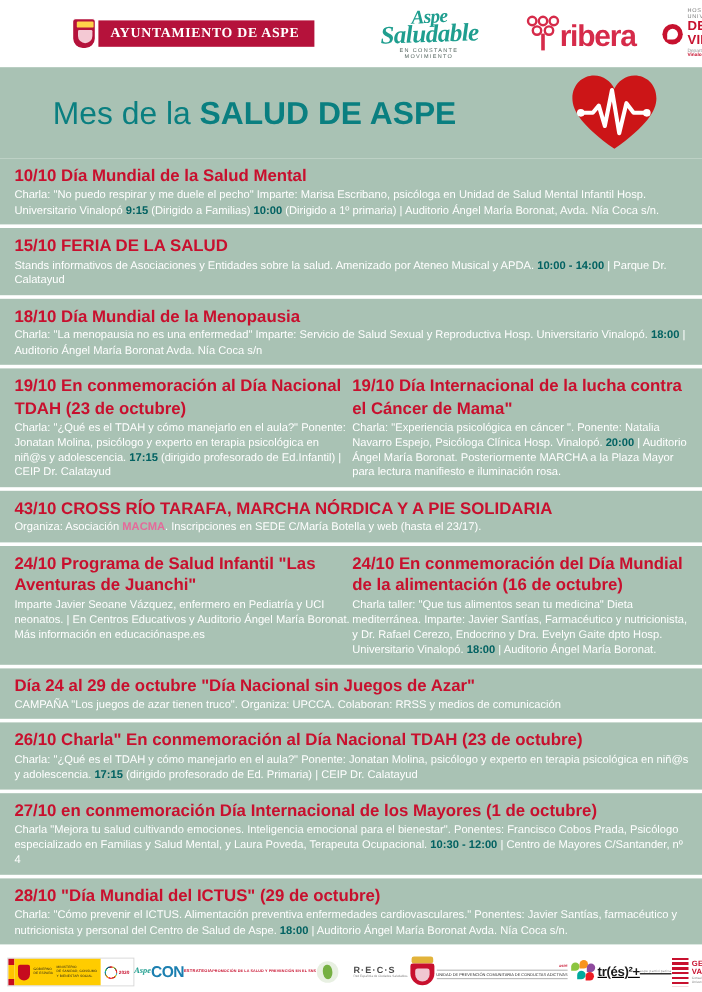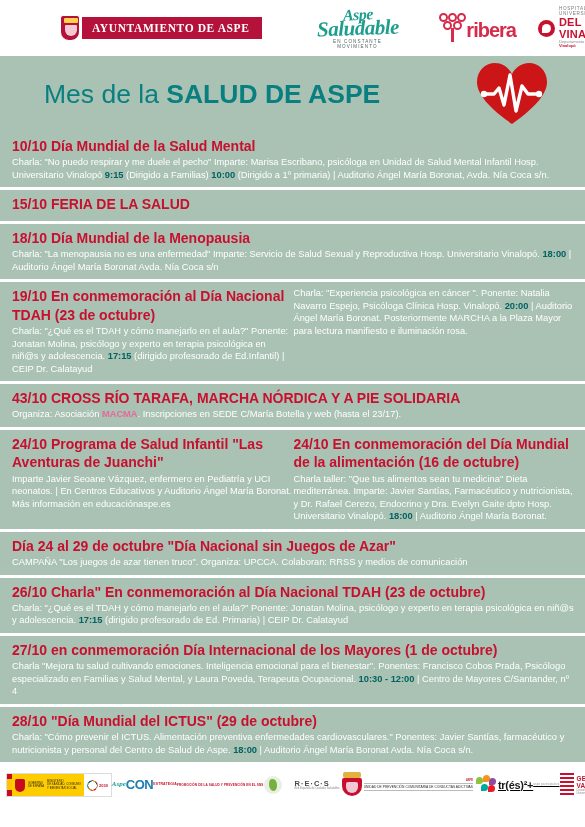--- a/index.html
+++ b/index.html
@@ -68,21 +68,21 @@
   .ribera-mark span:nth-child(1){left:1px;top:0px}
   .ribera-mark span:nth-child(2){left:10px;top:0px}
   .ribera-mark span:nth-child(3){left:19px;top:0px}
   .ribera-mark span:nth-child(4){left:5px;top:8px}
   .ribera-mark span:nth-child(5){left:15px;top:8px}
   .ribera-mark i{
     position:absolute; left:13px; top:15px; width:3px; height:14px;
     background:#d62b4a; display:block;
   }
   .ribera-text{
-    font-weight:700; font-size:20px; color:#d62b4a;
+    font-weight:700; font-size:25px; color:#d62b4a;
     letter-spacing:-1px; margin-left:-2px; margin-top:4px;
   }
   .divider-v{ width:1px; height:26px; background:#c9c9c9; margin:0 11px; }
 
   .logo-vinalopo{ display:flex; align-items:center; }
   .vin-circle{
     width:17px; height:17px; border-radius:50%; background:#c7122f;
     position:relative; flex:0 0 auto; margin-right:4px;
   }
   .vin-circle::after{
@@ -251,32 +251,34 @@
     </div>
   </div>
 
   <div class="events" id="events">
       <div class="evt">
         <div class="evt-title">10/10 Día Mundial de la Salud Mental</div>
         <div class="evt-body"><span>Charla: "No puedo respirar y me duele el pecho"  Imparte: Marisa Escribano, psicóloga en Unidad de Salud Mental Infantil Hosp. Universitario Vinalopó </span><span class="hour">9:15</span><span> (Dirigido a Familias) </span><span class="hour">10:00</span><span> (Dirigido a 1º primaria) | Auditorio Ángel María Boronat, Avda. Nía Coca s/n.</span></div>
       </div>
       <div class="evt">
         <div class="evt-title">15/10 FERIA DE LA SALUD</div>
+        <div class="evt-body"><span>Stands informativos de Asociaciones y Entidades sobre la salud. Amenizado por Ateneo Musical y APDA. </span><span class="hour">10:00 - 14:00</span><span> | Parque Dr. Calatayud</span></div>
       </div>
       <div class="evt">
         <div class="evt-title">18/10 Día Mundial de la Menopausia</div>
         <div class="evt-body"><span>Charla: "La menopausia no es una enfermedad" Imparte: Servicio de Salud Sexual y Reproductiva Hosp. Universitario Vinalopó.  </span><span class="hour">18:00</span><span> | Auditorio Ángel María Boronat Avda. Nía Coca s/n</span></div>
       </div>
       <div class="evt">
         <div class="evt-cols">
           <div class="evt-col">
             <div class="evt-title">19/10  En conmemoración al Día Nacional TDAH (23 de octubre)</div>
             <div class="evt-body"><span>Charla: "¿Qué es el TDAH y cómo manejarlo en el aula?" Ponente: Jonatan Molina, psicólogo y experto en terapia psicológica en niñ@s y adolescencia. </span><span class="hour">17:15</span><span> (dirigido profesorado de Ed.Infantil) |  CEIP Dr. Calatayud</span></div>
           </div>
           <div class="evt-col">
+            <div class="evt-title">19/10 Día Internacional de la lucha contra el Cáncer de Mama"</div>
             <div class="evt-body"><span>Charla: "Experiencia psicológica en cáncer ". Ponente: Natalia Navarro Espejo, Psicóloga Clínica Hosp. Vinalopó. </span><span class="hour">20:00</span><span> | Auditorio Ángel María Boronat. Posteriormente MARCHA a la Plaza Mayor para lectura manifiesto e iluminación rosa.</span></div>
           </div>
         </div>
       </div>
       <div class="evt">
         <div class="evt-title">43/10 CROSS RÍO TARAFA, MARCHA NÓRDICA Y A PIE SOLIDARIA</div>
         <div class="evt-body"><span>Organiza: Asociación </span><span class="pink">MACMA</span><span>. Inscripciones en SEDE C/María Botella y web (hasta el 23/17).</span></div>
       </div>
       <div class="evt">
         <div class="evt-cols">

